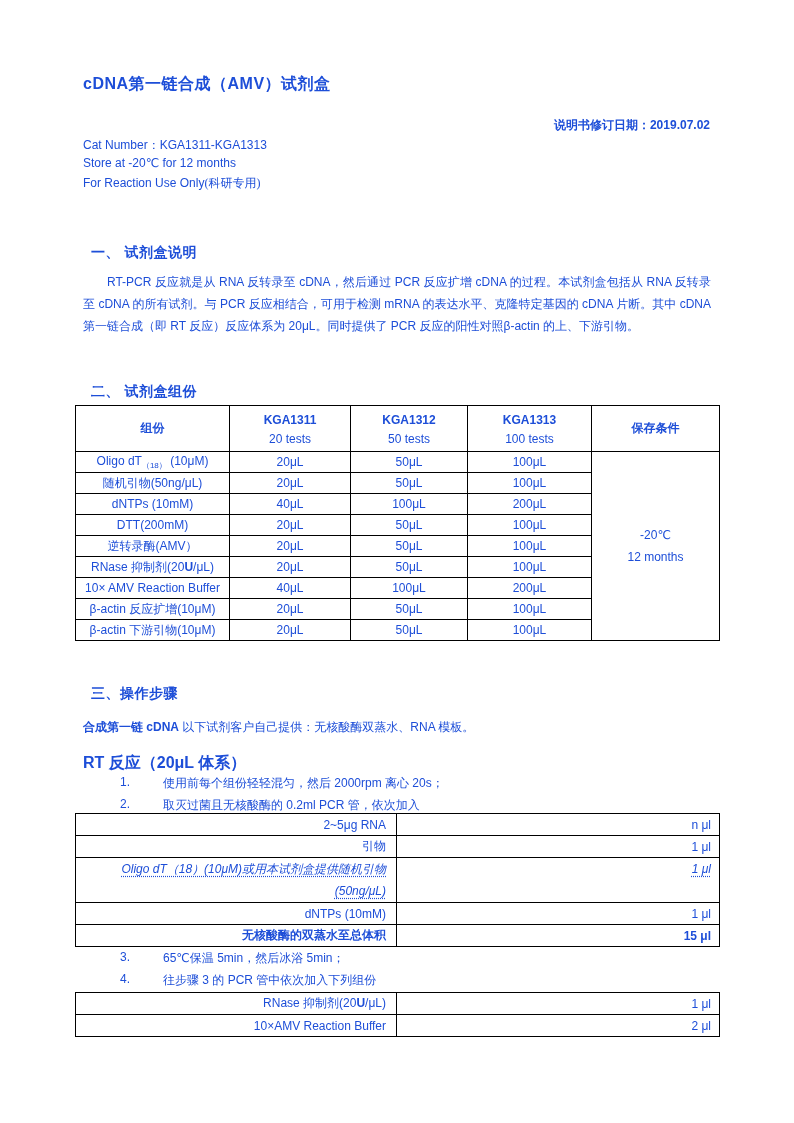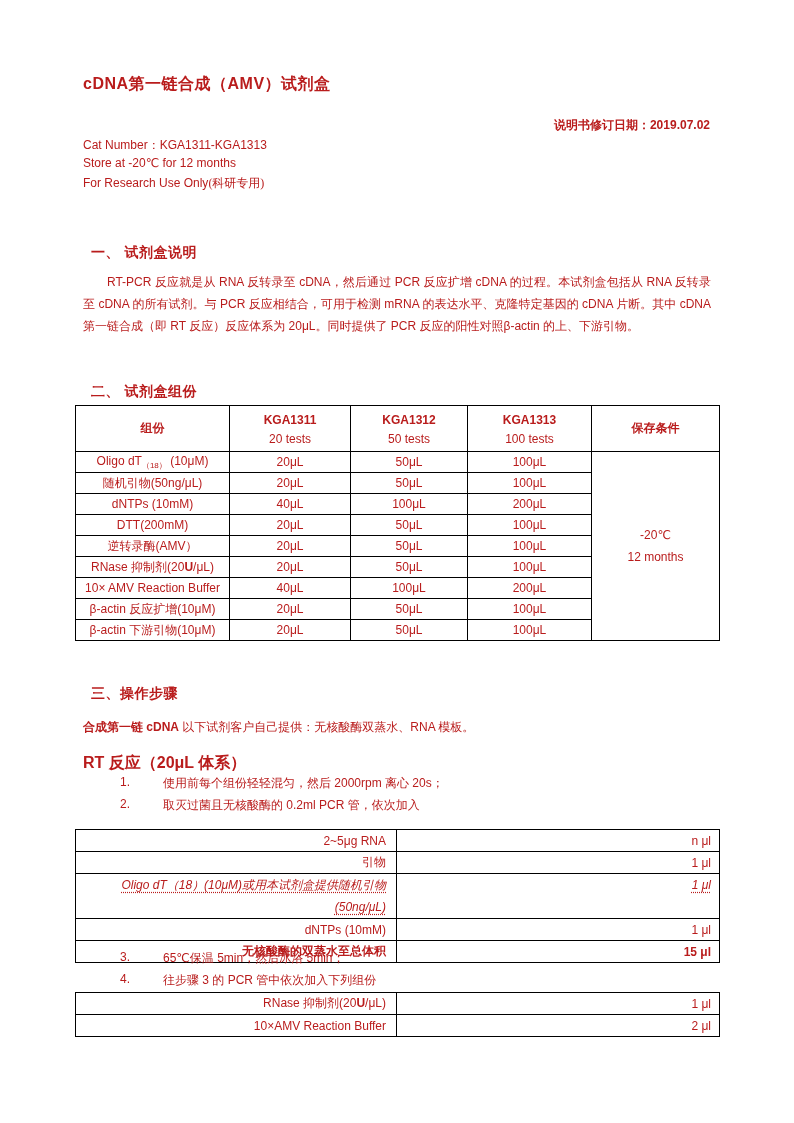--- a/index.html
+++ b/index.html
@@ -2,21 +2,21 @@
 <html><head>
 <meta charset="utf-8">
 <style>
   * { margin: 0; padding: 0; box-sizing: border-box; }
   html, body { background: #ffffff; }
   .page {
     position: relative;
     width: 794px;
     height: 1123px;
     background: #ffffff;
-    color: #b91c1c;
+    color: #1d4ed8;
     font-family: "Liberation Sans", "DejaVu Sans", sans-serif;
     font-size: 12px;
     overflow: hidden;
   }
   .doc-title {
     position: absolute; left: 83px; top: 74px;
     font-size: 16px; font-weight: bold; letter-spacing: 0.5px;
   }
   .rev-line {
     position: absolute; right: 84px; top: 117px;
@@ -53,21 +53,21 @@
   .b { font-weight: bold; }
   .intro-line { position: absolute; left: 83px; top: 719px; font-size: 12px; }
   .subhead { position: absolute; left: 83px; top: 753px; font-size: 16px; font-weight: bold; }
   .step { position: absolute; left: 120px; display: flex; font-size: 12px; }
   .step-num { width: 43px; flex: none; }
   .step-1 { top: 775px; }
   .step-2 { top: 797px; }
   .step-3 { top: 950px; }
   .step-4 { top: 972px; }
   .proc-table { position: absolute; left: 75px; width: 644px; }
-  .rt-table { top: 813px; margin-top: 16px; }
+  .rt-table { top: 813px; }
   .add-table { top: 992px; }
   .proc-table td.label-cell { text-align: right; padding-right: 10px; height: 22px; }
   .proc-table td.value-cell { text-align: right; padding-right: 8px; height: 22px; padding-left: 36px; }
   .proc-table tr.oligo-row td { height: 44px; font-style: italic; vertical-align: top; }
   .proc-table tr.oligo-row td div,
   .proc-table tr.oligo-row td span { line-height: 22px; }
   .dotted-u {
     text-decoration-line: underline;
     text-decoration-style: dotted;
     text-underline-offset: 3px;
@@ -78,21 +78,21 @@
 <body>
 
 <div class="page">
 
   <div class="doc-title">cDNA第一链合成（AMV）试剂盒</div>
 
   <div class="rev-line">说明书修订日期：2019.07.02</div>
 
   <div class="meta meta-cat">Cat Number：KGA1311-KGA1313</div>
   <div class="meta meta-store">Store at -20℃ for 12 months</div>
-  <div class="meta meta-rus"><span>For Research Use Only</span><span class="serif-cn">(科研专用)</span></div>
+  <div class="meta meta-rus"><span>For Reaction Use Only</span><span class="serif-cn">(科研专用)</span></div>
 
   <div class="sec-heading h1">一、 试剂盒说明</div>
   <div class="kit-para">RT-PCR 反应就是从 RNA 反转录至 cDNA，然后通过 PCR 反应扩增 cDNA 的过程。本试剂盒包括从 RNA 反转录至 cDNA 的所有试剂。与 PCR 反应相结合，可用于检测 mRNA 的表达水平、克隆特定基因的 cDNA 片断。其中 cDNA 第一链合成（即 RT 反应）反应体系为 20μL。同时提供了 PCR 反应的阳性对照β-actin 的上、下游引物。</div>
 
   <div class="sec-heading h2">二、 试剂盒组份</div>
 
   <table class="components-table">
     <colgroup>
       <col style="width:154px">
         <col style="width:121px">

